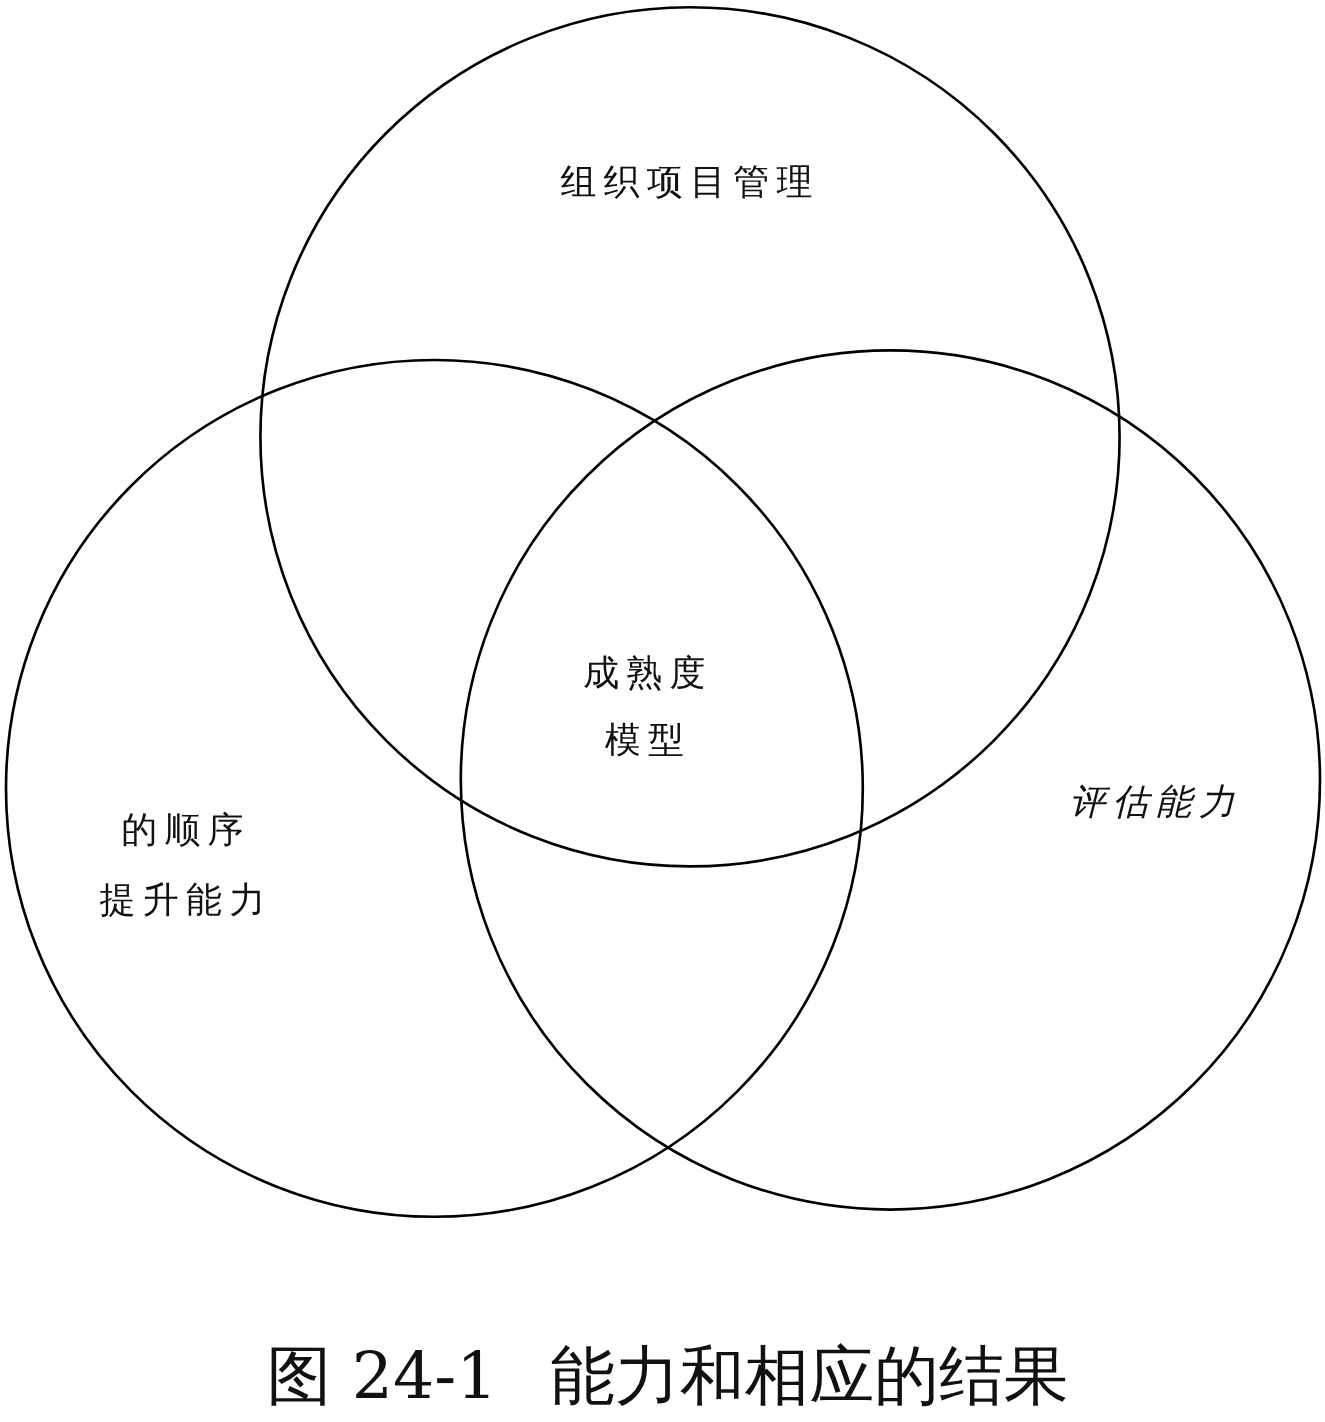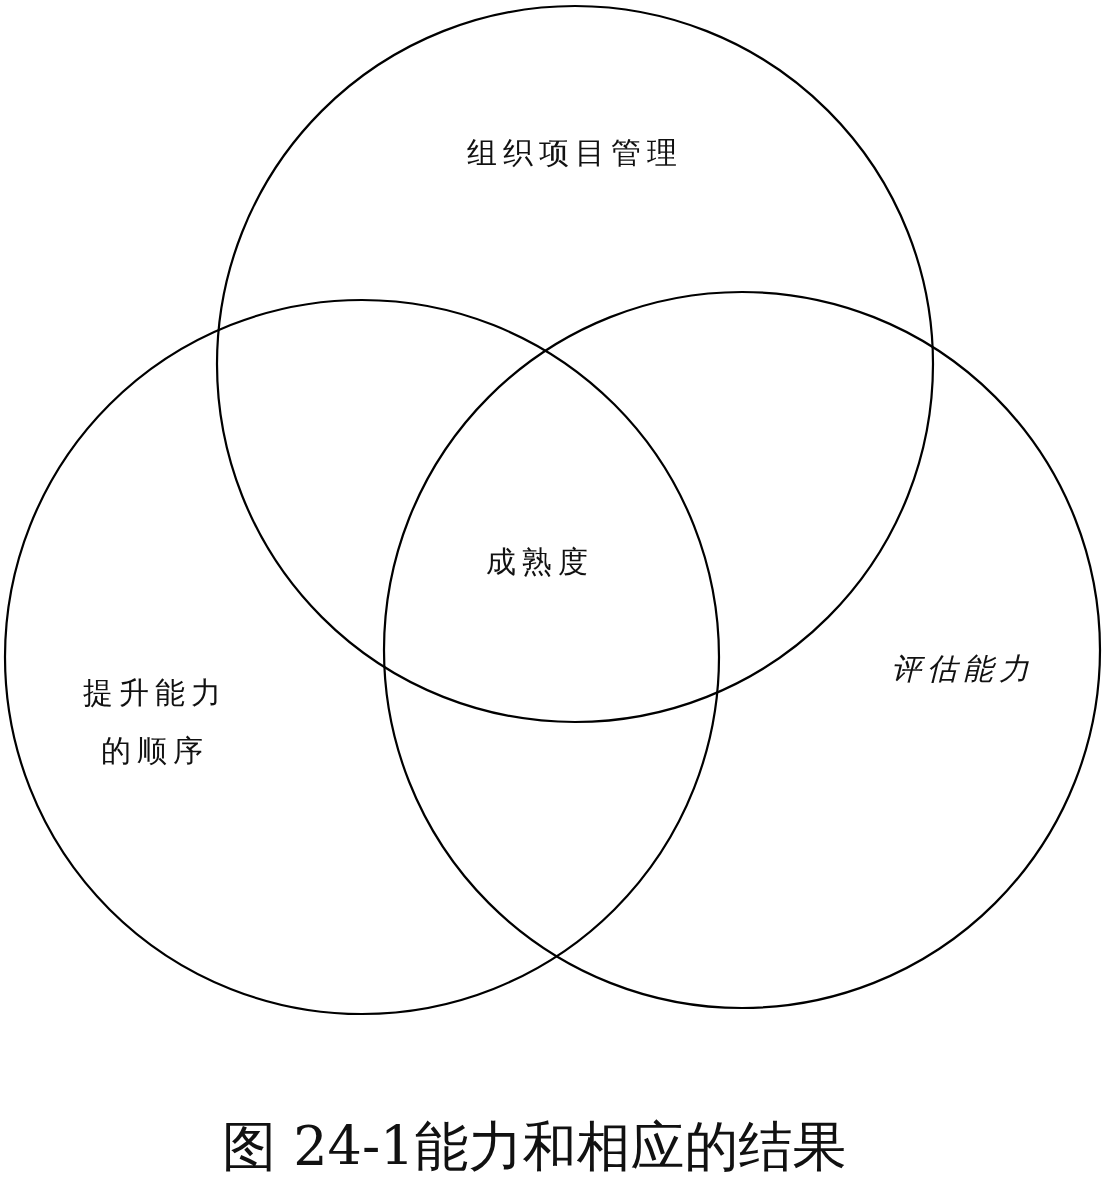--- a/index.html
+++ b/index.html
@@ -59,42 +59,43 @@
     #caption {
       position: absolute;
       left: 222px;
       top: 1112px;
       width: 680px;
       font-size: 54px;
       line-height: 70px;
       color: #111111;
       white-space: nowrap;
     }
-    #caption .fig-num { }
+    #caption .fig-num { margin-right: 44px; }
   </style>
 </head>
 <body>
 
 <svg id="venn" xmlns="http://www.w3.org/2000/svg" width="1104" height="1185" viewBox="0 0 1104 1185">
   <circle id="circle-top" cx="575" cy="364" r="358" fill="none" stroke="#000" stroke-width="2.2"></circle>
   <circle id="circle-left" cx="362" cy="657" r="357" fill="none" stroke="#000" stroke-width="2.2"></circle>
   <circle id="circle-right" cx="742" cy="650" r="358" fill="none" stroke="#000" stroke-width="2.2"></circle>
 </svg>
 
 <div id="label-top" class="circle-label">
   <div>组织项目管理</div>
 </div>
 
 <div id="label-center" class="circle-label">
   <div>成熟度</div>
+  <div>模型</div>
 </div>
 
 <div id="label-left" class="circle-label">
+  <div>的顺序</div>
   <div>提升能力</div>
-  <div>的顺序</div>
 </div>
 
 <div id="label-right" class="circle-label">
   <div>评估能力</div>
 </div>
 
 <div id="caption">
   <span class="fig-num">图 24-1</span><span>能力和相应的结果</span>
 </div>
 

